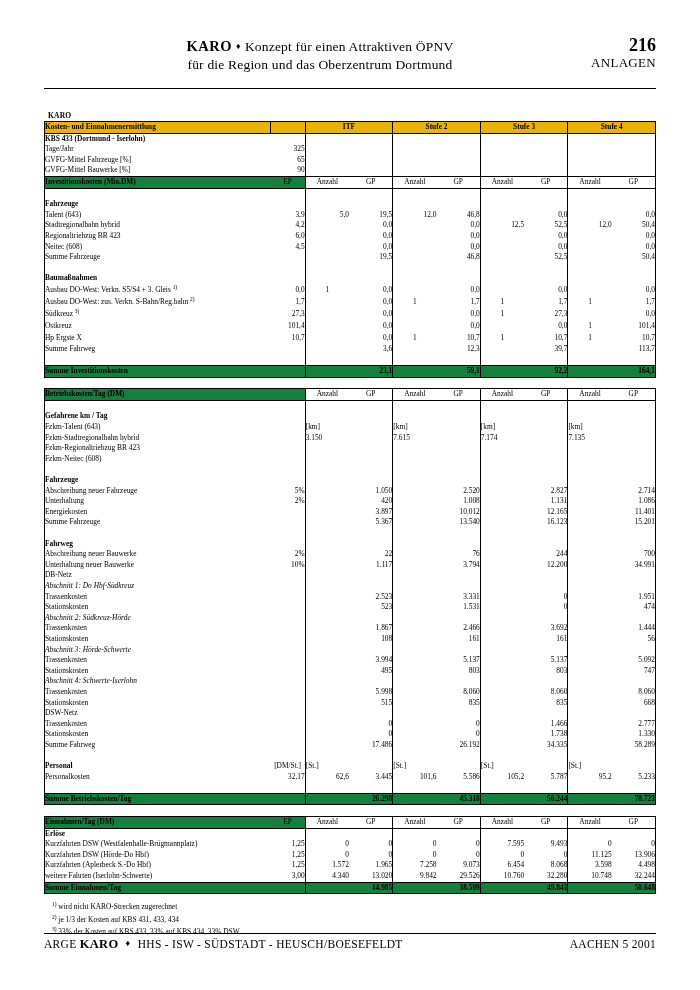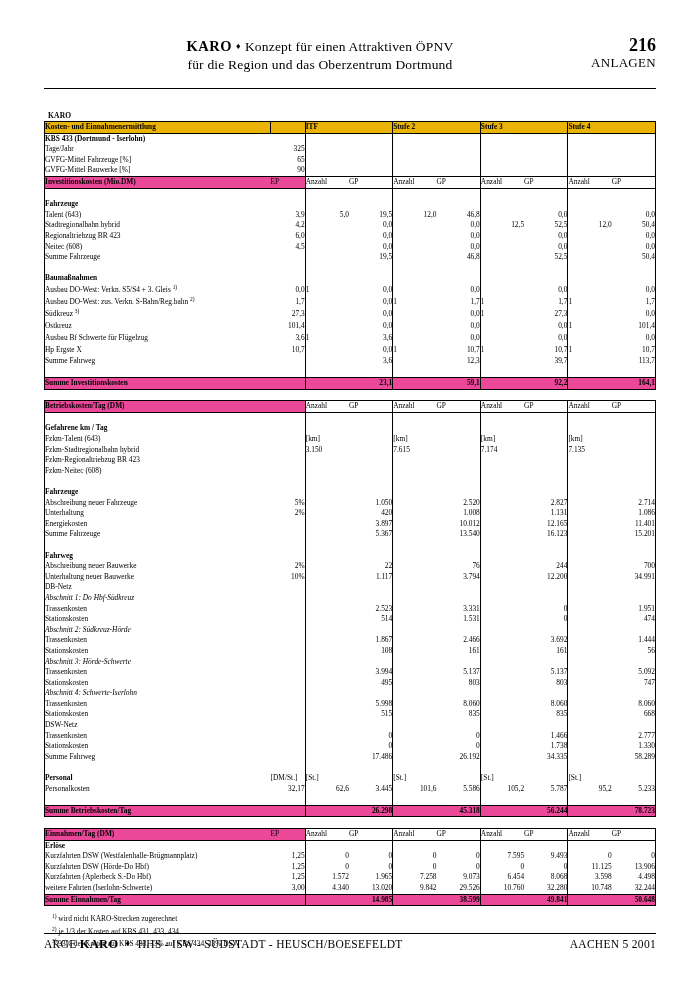--- a/index.html
+++ b/index.html
@@ -85,24 +85,24 @@
     line-height: 1.42;
     height: 10.6px;
   }
   .bl { border-left: 0.8px solid #000; }
   .br { border-right: 0.8px solid #000; }
   .bt { border-top: 0.8px solid #000; }
   .bb { border-bottom: 0.8px solid #000; }
 
   .lbl { padding-left: 3px; }
   .num { text-align: right; padding-right: 4px; }
-  .ctr { }
+  .ctr { text-align: center; }
   .bold { font-weight: bold; }
   .ital { font-style: italic; }
-  .shade { background: #ec4899; }
+  .shade { background: #15803d; }
   .shade-lt { background: #eab308; }
   .ind1 { padding-left: 10px; }
   .ind2 { padding-left: 20px; }
   .ind3 { padding-left: 30px; }
   .gap-row td { height: 7px; }
   .sup { font-size: 5.4px; vertical-align: super; }
 
   
   .footnotes {
     margin-top: 6px;
@@ -393,32 +393,20 @@
       <td class="ctr"></td>
       <td class="br num">0,0</td>
       <td class="ctr"></td>
       <td class="br num">0,0</td>
       <td class="ctr"></td>
       <td class="br num">0,0</td>
       <td class="ctr">1</td>
       <td class="br num">101,4</td>
     </tr>
     <tr>
-      <td class="bl lbl ind2"><span>Ausbau Bf Schwerte für Flügelzug</span><span class="sup"></span></td>
-      <td class="br num">3,6</td>
-      <td class="ctr">1</td>
-      <td class="br num">3,6</td>
-      <td class="ctr"></td>
-      <td class="br num">0,0</td>
-      <td class="ctr"></td>
-      <td class="br num">0,0</td>
-      <td class="ctr"></td>
-      <td class="br num">0,0</td>
-    </tr>
-    <tr>
       <td class="bl lbl ind2"><span>Hp Ergste X</span><span class="sup"></span></td>
       <td class="br num">10,7</td>
       <td class="ctr"></td>
       <td class="br num">0,0</td>
       <td class="ctr">1</td>
       <td class="br num">10,7</td>
       <td class="ctr">1</td>
       <td class="br num">10,7</td>
       <td class="ctr">1</td>
       <td class="br num">10,7</td>
@@ -711,21 +699,21 @@
           <td class="br num">3.331</td>
       <td></td>
           <td class="br num">0</td>
       <td></td>
           <td class="br num">1.951</td>
     </tr>
     <tr>
       <td class="bl lbl ind3">Stationskosten</td>
       <td class="br"></td>
       <td></td>
-          <td class="br num">514</td>
+          <td class="br num">523</td>
       <td></td>
           <td class="br num">1.531</td>
       <td></td>
           <td class="br num">0</td>
       <td></td>
           <td class="br num">474</td>
     </tr>
     <tr>
       <td class="bl lbl ind2 ital">Abschnitt 2: Südkreuz-Hörde</td>
       <td class="br"></td>

